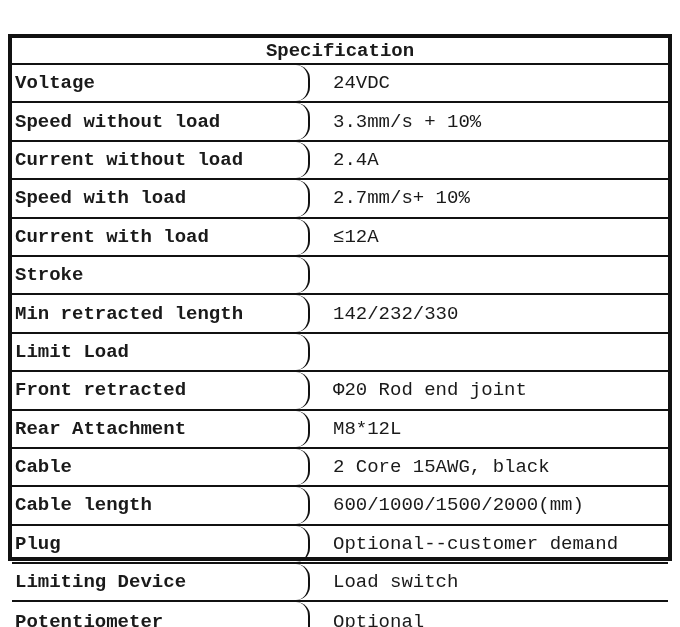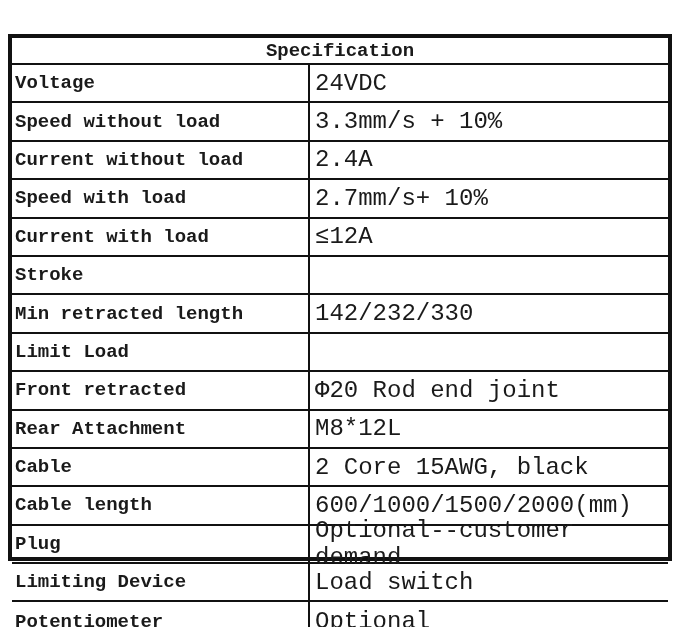--- a/index.html
+++ b/index.html
@@ -21,24 +21,24 @@
   }
   .row {
     display: flex; height: 38.4px; box-sizing: border-box;
     border-bottom: 2px solid #111;
   }
   .row:last-child { border-bottom: none; }
   .label {
     width: 298px; box-sizing: border-box;
     border-right: 2px solid #111;
     padding-left: 3px; font-weight: bold; font-size: 19px;
-    display: flex; align-items: center;
+    display: flex; align-items: center; border-radius: 14px;
   }
   .value {
-    flex: 1; padding-left: 5px; font-size: 24px;
+    flex: 1; padding-left: 23px; font-size: 19px;
     display: flex; align-items: center;
   }
 </style>
 </head>
 <body>
 
 <div class="spec-table">
   <div class="title-row">Specification</div>
 
   <div class="row">

